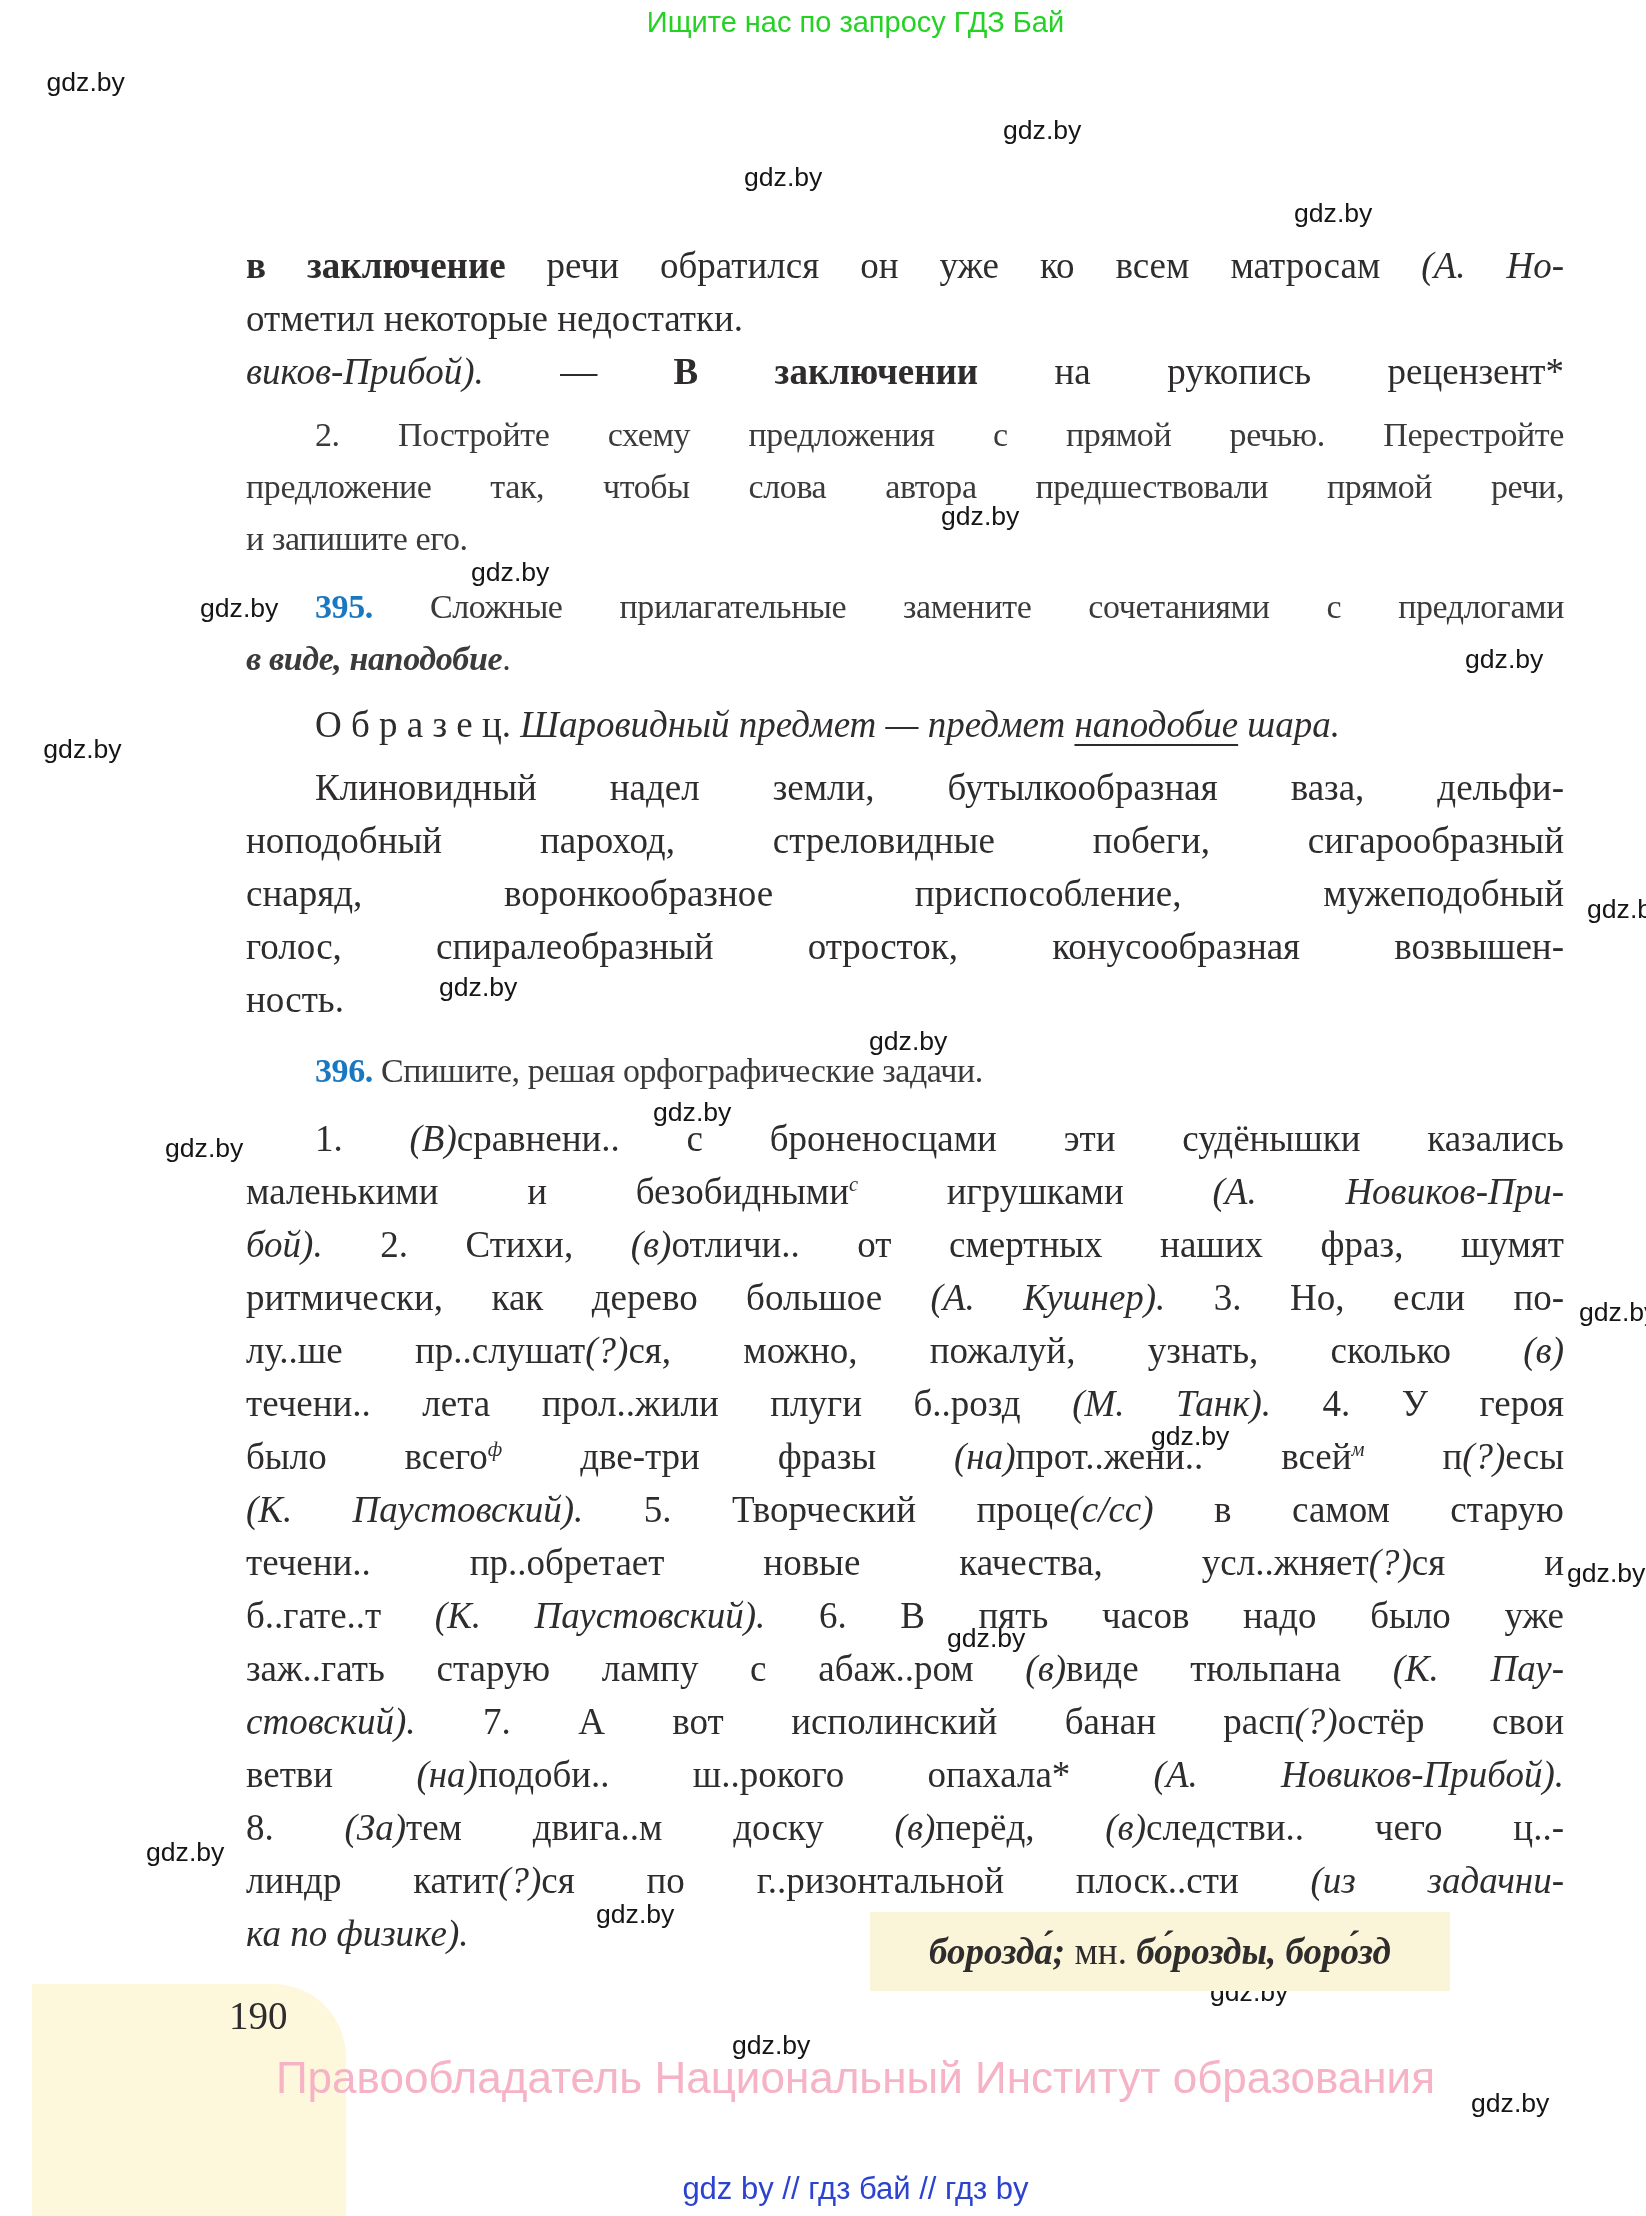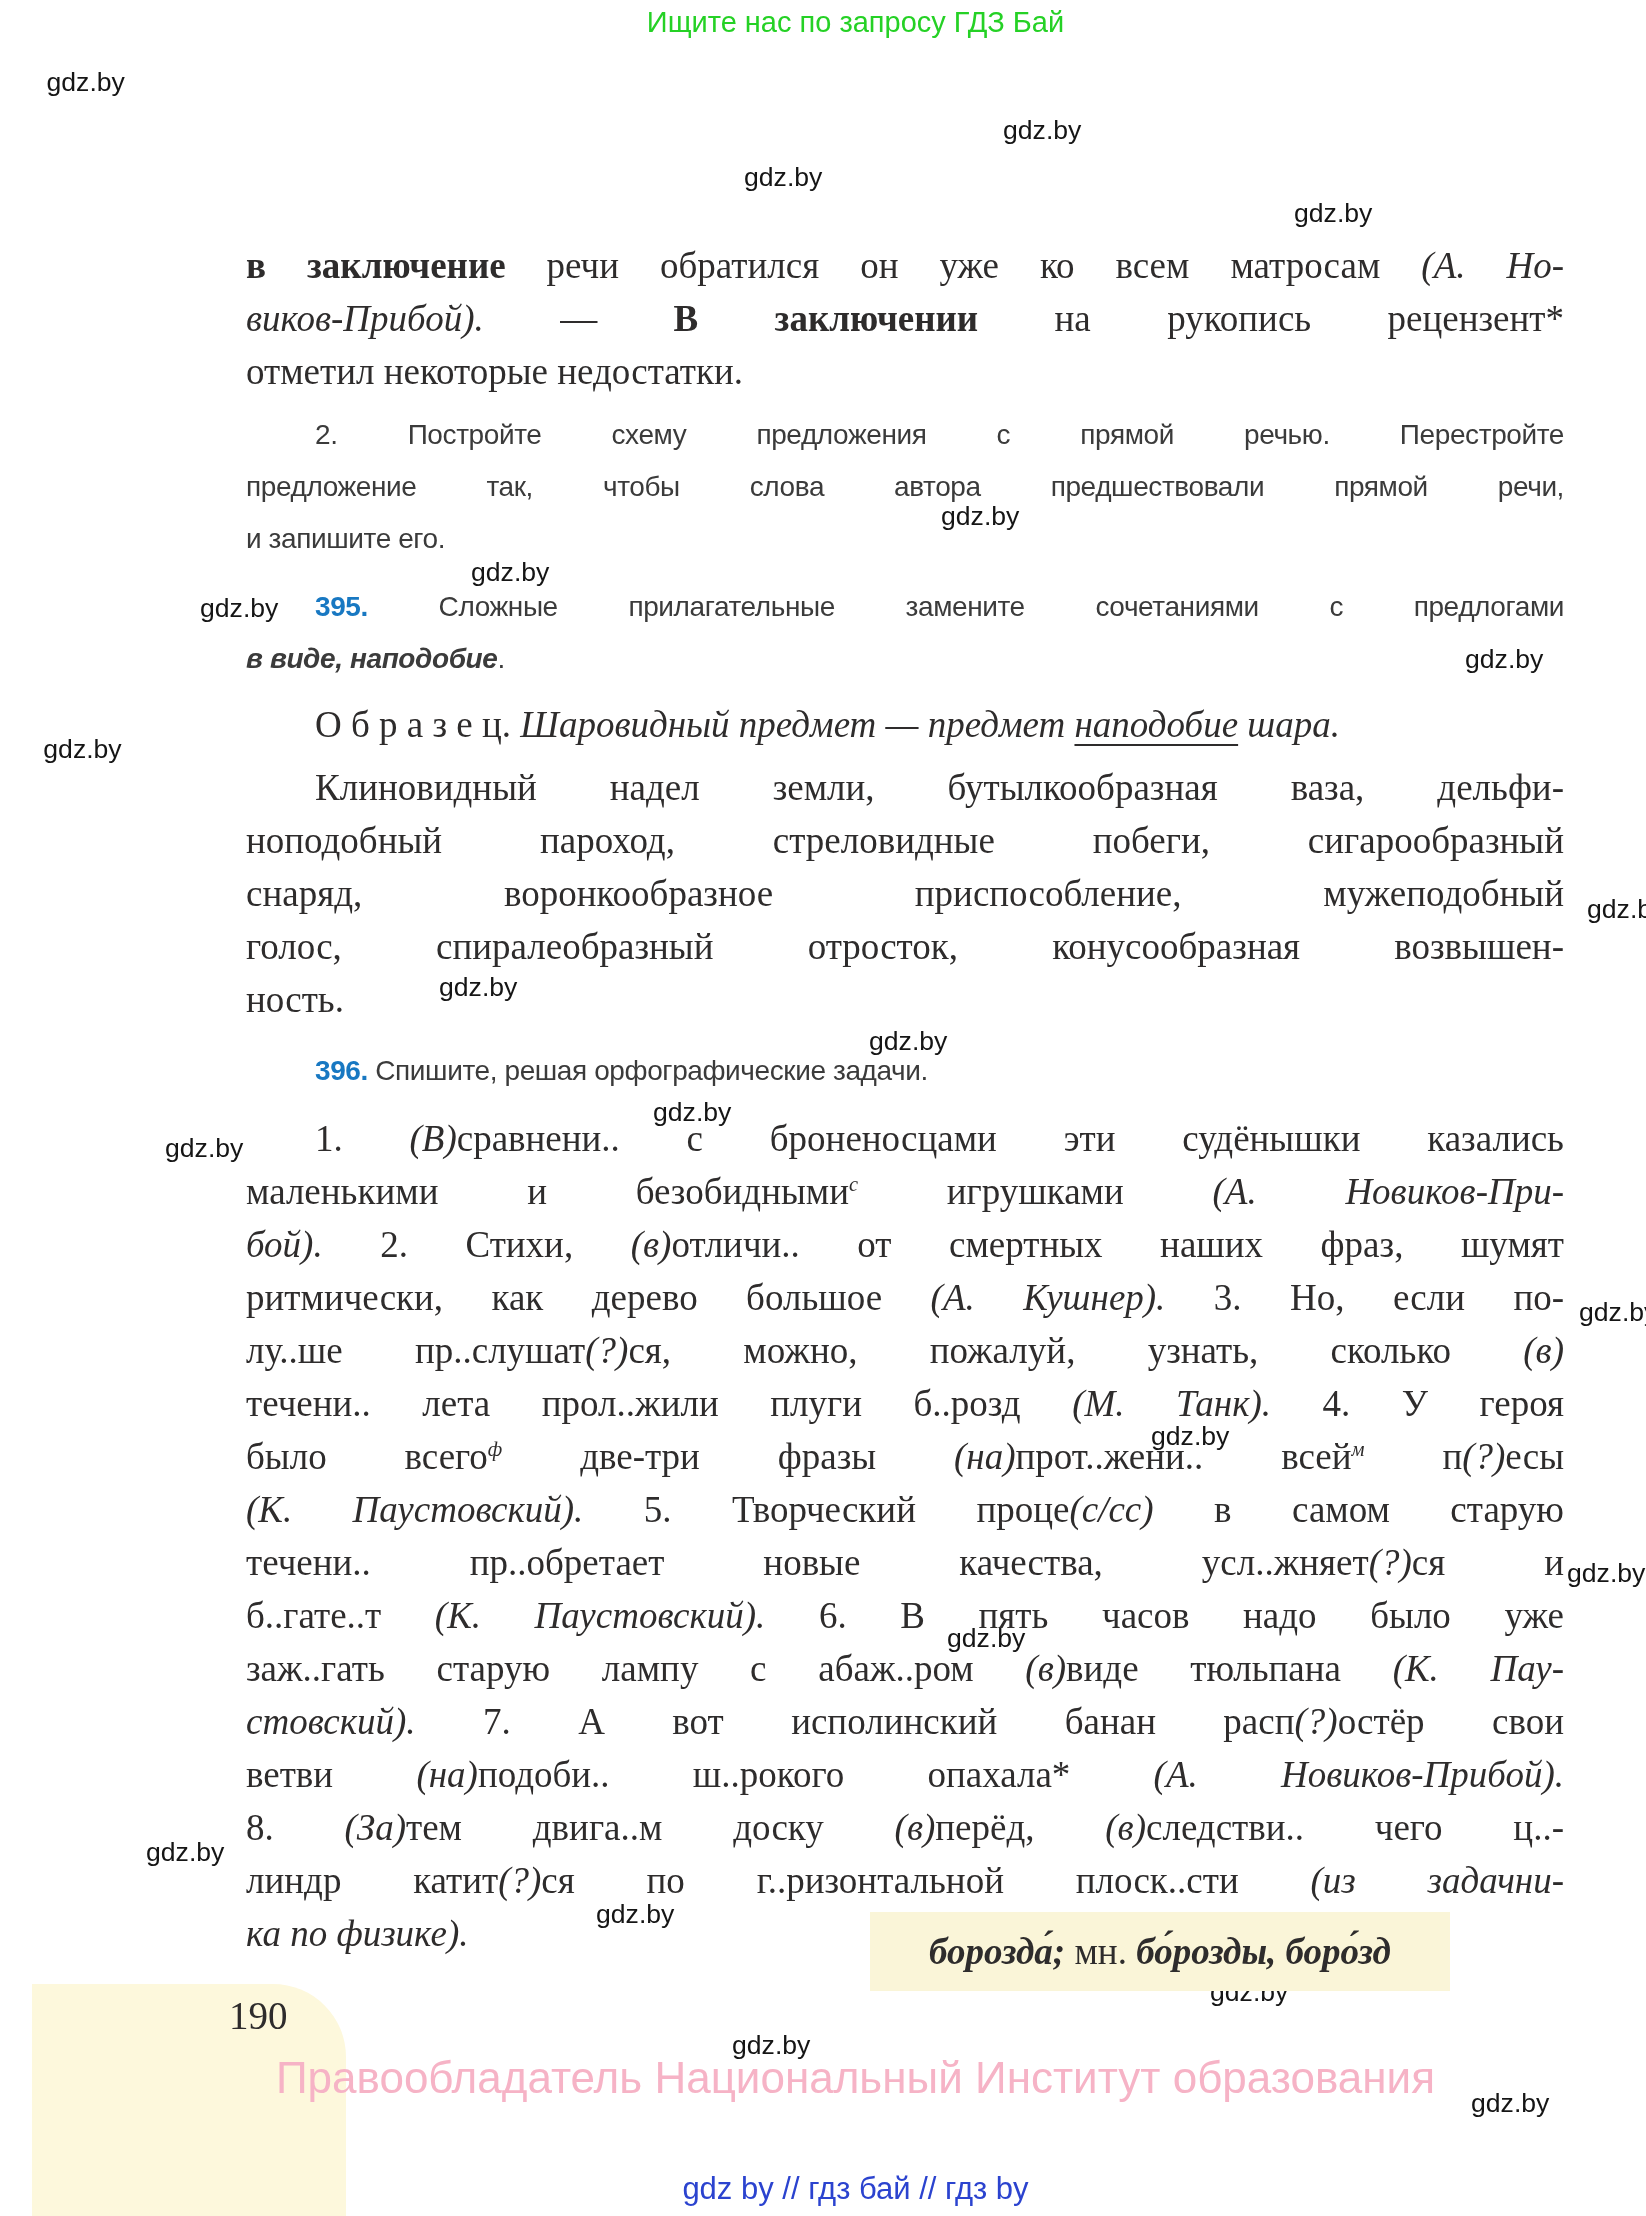--- a/index.html
+++ b/index.html
@@ -24,21 +24,21 @@
     font:400 29px/35px "Liberation Sans",sans-serif;color:var(--banner_green);
     white-space:nowrap;
   }
   .wm{
     position:absolute;font:400 26.6px/32px "Liberation Sans",sans-serif;
     color:var(--watermark_black);white-space:nowrap;
   }
   .textcol{position:absolute;left:214px;top:239px;width:1318px;}
   .ln{width:100%;}
   .ln.serif{font-family:"Liberation Serif",serif;font-size:37px;line-height:53px;color:var(--body_text);}
-  .ln.sans{font-family:Liberation Sans, sans-serif;font-size:28px;line-height:52px;color:var(--sans_text);letter-spacing:-0.4px;}
+  .ln.sans{font-family:Liberation Serif, serif;font-size:34px;line-height:52px;color:var(--sans_text);letter-spacing:-0.4px;}
   .ln.j{text-align:justify;text-align-last:justify;}
   .ln.l{text-align:left;text-align-last:left;}
   .ln.ind{text-indent:69px;}
   .sg-r{}
   .sg-b{font-weight:700;}
   .sg-i{font-style:italic;}
   .sg-bi{font-weight:700;font-style:italic;}
   .sg-iu{font-style:italic;text-decoration:underline;text-underline-offset:7.3px;text-decoration-thickness:2.4px;}
   .sg-sup{font-size:0.55em;font-style:italic;vertical-align:super;line-height:0;}
   .sg-num{color:var(--accent_blue);font-weight:700;}
@@ -102,22 +102,22 @@
       <div class="wm" style="left: 1178px; top: 1976px;">gdz.by</div>
       <div class="wm" style="left: 700px; top: 2029px;">gdz.by</div>
       <div class="wm" style="left: 1439px; top: 2087px;">gdz.by</div>
       <div class="wm" style="left: 11.3px; top: 2145px;">gdz.by</div>
     </div>
 
   <div class="corner-block"></div>
 
   <div class="textcol" id="textcol">
       <div class="ln serif j"><span class="sg-b">в заключение</span><span class="sg-r"> речи обратился он уже ко всем матросам </span><span class="sg-i">(А. Но-</span></div>
+      <div class="ln serif l"><span class="sg-r">отметил некоторые недостатки.</span></div>
       <div class="ln serif j"><span class="sg-i">виков-Прибой).</span><span class="sg-r"> — </span><span class="sg-b">В заключении</span><span class="sg-r"> на рукопись рецензент*</span></div>
-      <div class="ln serif l"><span class="sg-r">отметил некоторые недостатки.</span></div>
       <div class="ln sans j ind" style="margin-top: 11.3px;"><span class="sg-sr">2. Постройте схему предложения с прямой речью. Перестройте</span></div>
       <div class="ln sans j"><span class="sg-sr">предложение так, чтобы слова автора предшествовали прямой речи,</span></div>
       <div class="ln sans l"><span class="sg-sr">и запишите его.</span></div>
       <div class="ln sans j ind" style="margin-top: 16px;"><span class="sg-num">395.</span><span class="sg-sr"> Сложные прилагательные замените сочетаниями с предлогами</span></div>
       <div class="ln sans l"><span class="sg-sbi">в виде, наподобие</span><span class="sg-sr">.</span></div>
       <div class="ln serif l ind" style="margin-top: 13px;"><span class="sg-r">О б р а з е ц. </span><span class="sg-i">Шаровидный предмет — предмет </span><span class="sg-iu">наподобие</span><span class="sg-i"> шара.</span></div>
       <div class="ln serif j ind" style="margin-top: 9.7px;"><span class="sg-r">Клиновидный надел земли, бутылкообразная ваза, дельфи-</span></div>
       <div class="ln serif j"><span class="sg-r">ноподобный пароход, стреловидные побеги, сигарообразный</span></div>
       <div class="ln serif j"><span class="sg-r">снаряд, воронкообразное приспособление, мужеподобный</span></div>
       <div class="ln serif j"><span class="sg-r">голос, спиралеобразный отросток, конусообразная возвышен-</span></div>

